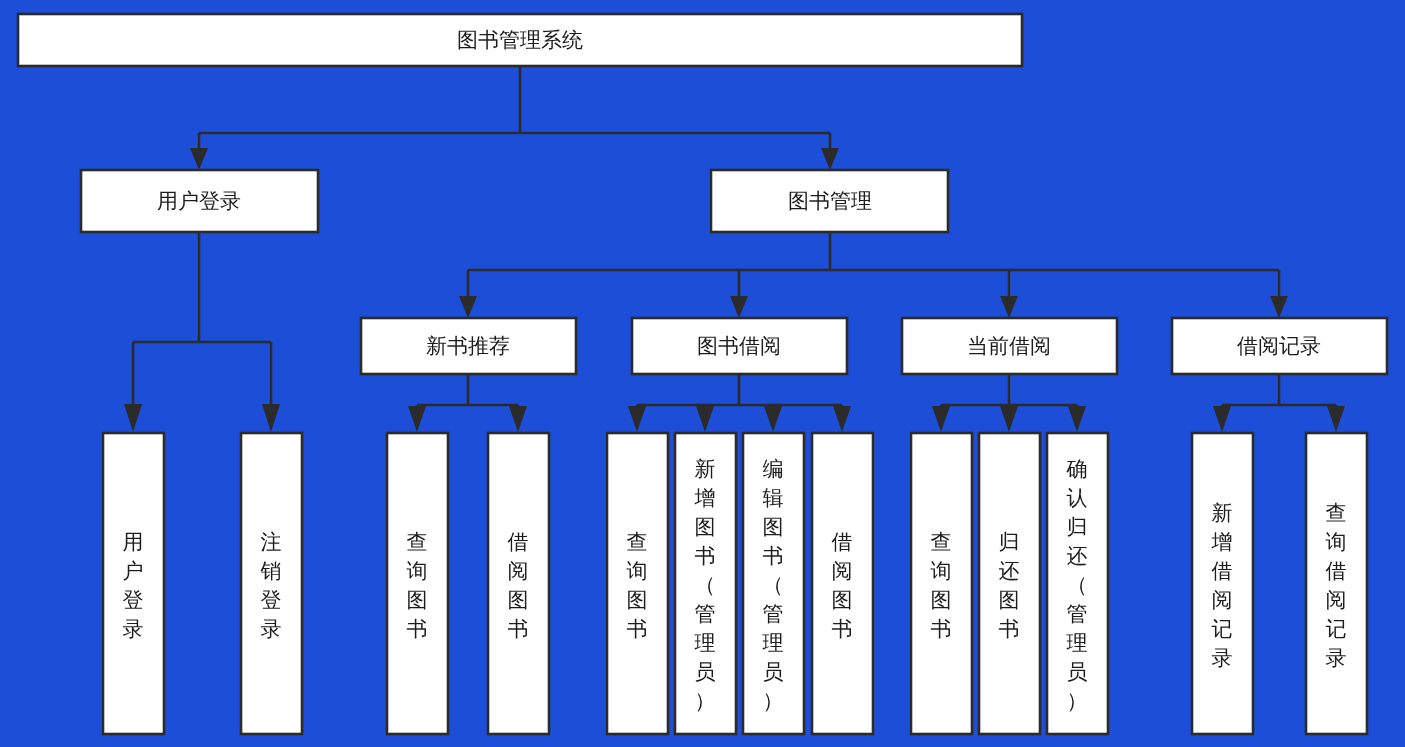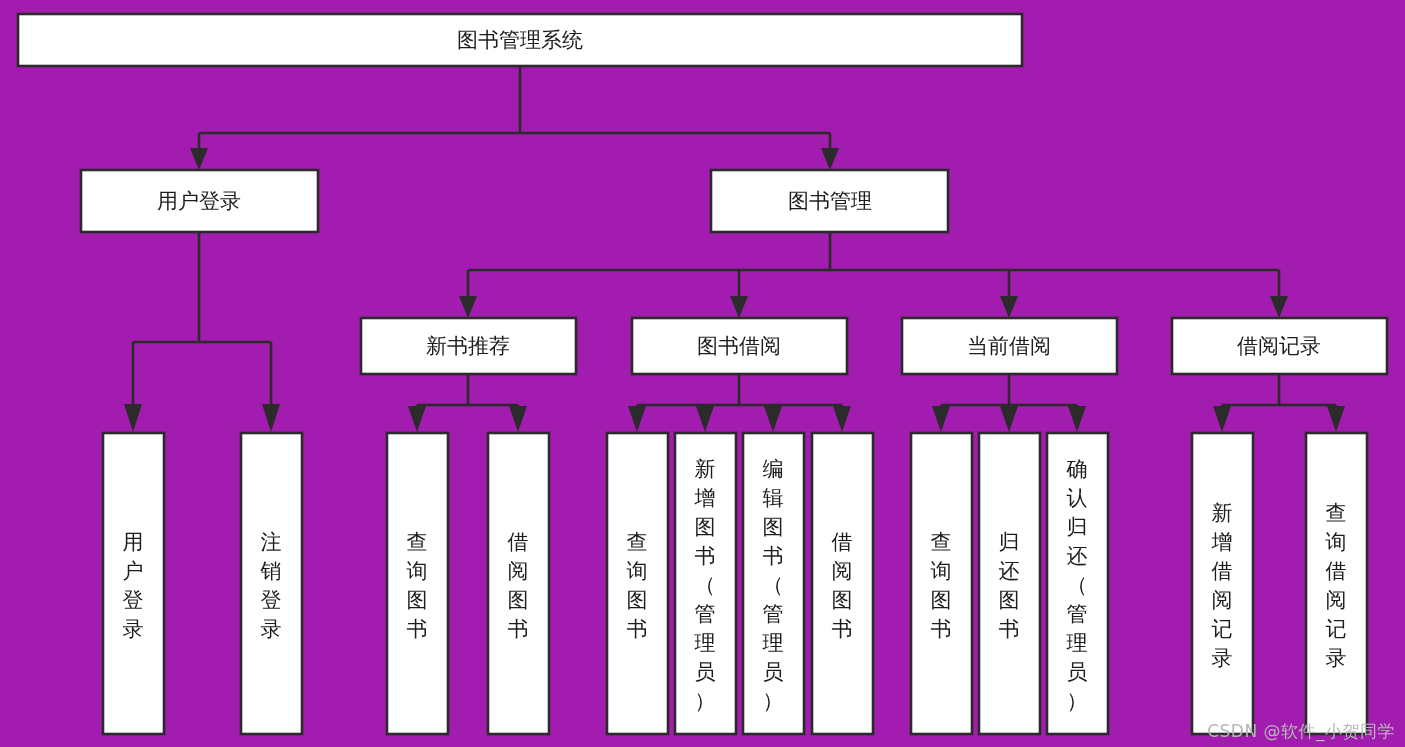--- a/index.html
+++ b/index.html
@@ -11,21 +11,21 @@
   body {
     width: 1405px;
     height: 747px;
     font-family: "DejaVu Sans", "Liberation Sans", sans-serif;
     overflow: hidden;
   }
   #diagram-root {
     position: relative;
     width: 1405px;
     height: 747px;
-    background: #a21caf;
+    background: #1d4ed8;
   }
   svg#diagram-svg {
     position: absolute;
     left: 0;
     top: 0;
     width: 1405px;
     height: 747px;
     display: block;
   }
   .node-box {
@@ -224,14 +224,13 @@
       <rect class="node-box" x="1192" y="433" width="61" height="301"></rect>
       <text class="node-label-v" x="1222" y="0"><tspan x="1222" y="519.62">新</tspan><tspan x="1222" y="548.62">增</tspan><tspan x="1222" y="577.62">借</tspan><tspan x="1222" y="606.62">阅</tspan><tspan x="1222" y="635.62">记</tspan><tspan x="1222" y="664.62">录</tspan></text>
     </g>
     <g>
       <rect class="node-box" x="1306" y="433" width="61" height="301"></rect>
       <text class="node-label-v" x="1336" y="0"><tspan x="1336" y="519.62">查</tspan><tspan x="1336" y="548.62">询</tspan><tspan x="1336" y="577.62">借</tspan><tspan x="1336" y="606.62">阅</tspan><tspan x="1336" y="635.62">记</tspan><tspan x="1336" y="664.62">录</tspan></text>
     </g>
 
   </svg>
 
-  <div class="watermark-text">CSDN @软件_小贺同学</div>
 </div>
 
 </body></html>

